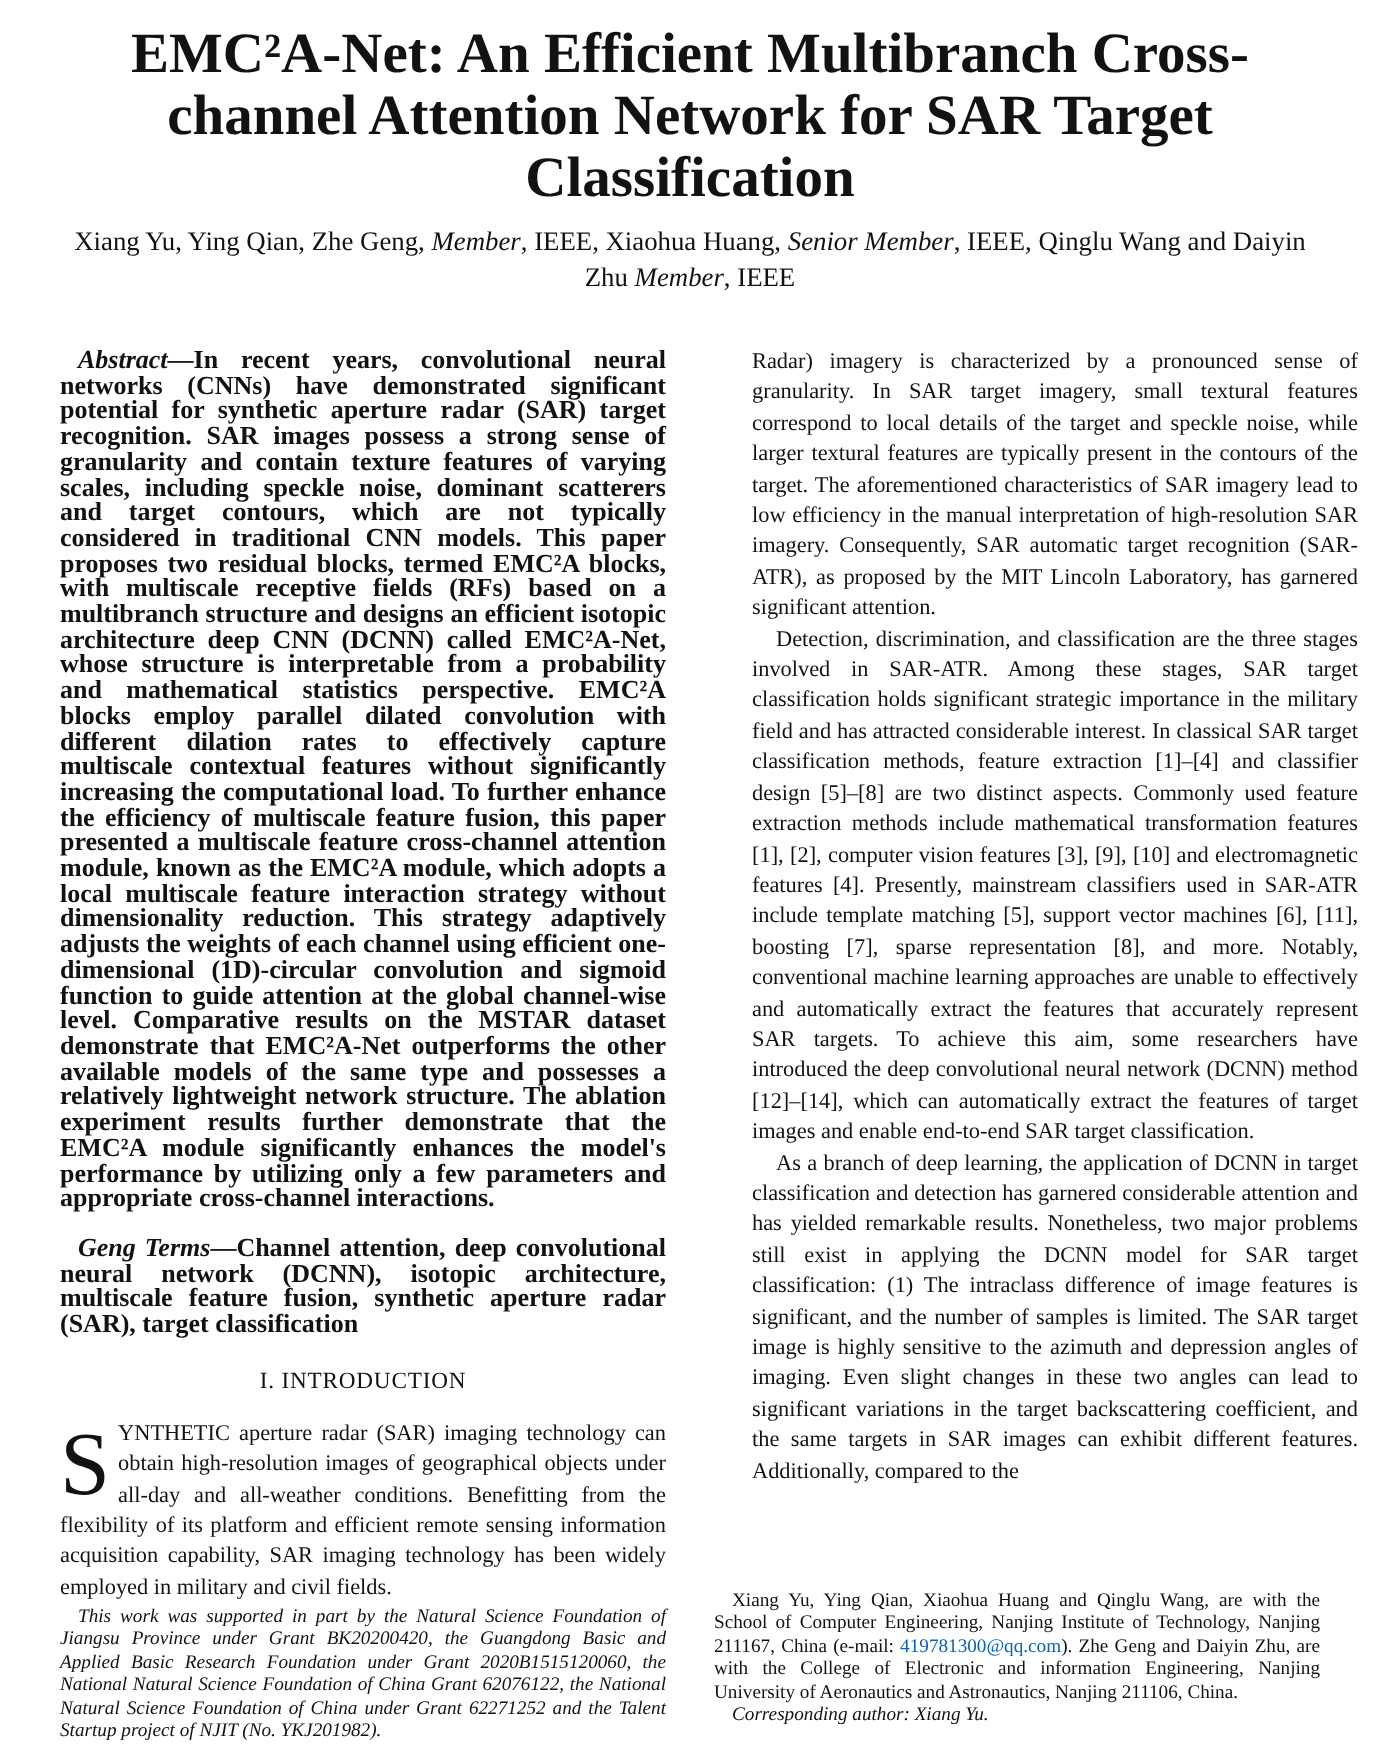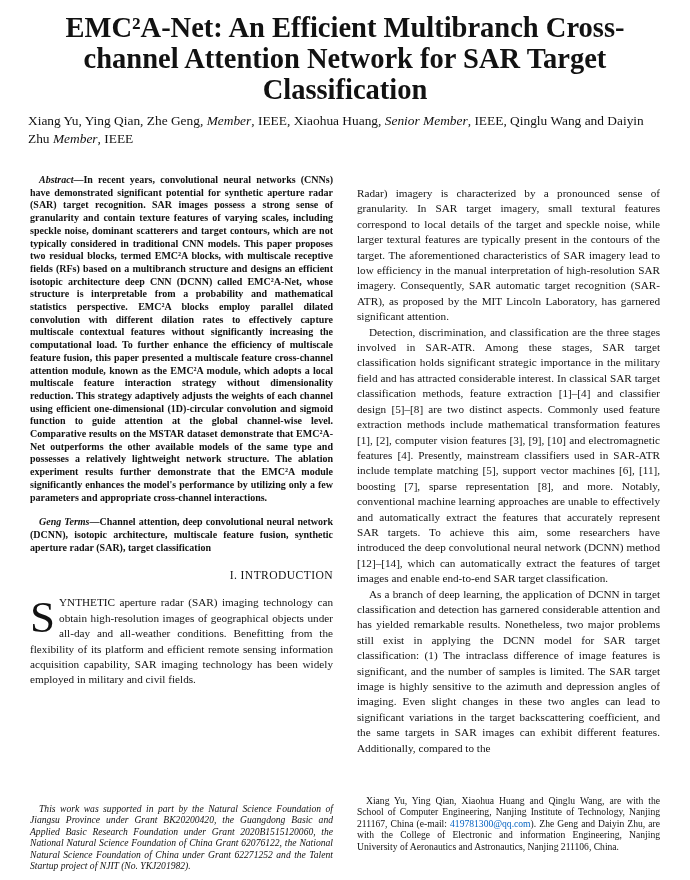--- a/index.html
+++ b/index.html
@@ -21,44 +21,45 @@
     text-align: center;
     font-size: 28.5px;
     line-height: 31px;
     font-weight: bold;
   }
   .authors {
     position: absolute;
     top: 112px;
     left: 28px;
     width: 634px;
+    text-align: center;
     font-size: 13.4px;
     line-height: 17.5px;
   }
   .authors .it { font-style: italic; }
   .col {
     position: absolute;
     top: 174px;
     width: 303px;
   }
   .col-left  { left: 30px; }
-  .col-right { left: 357px; margin-top: 12px; }
+  .col-right { left: 376px; }
   .abs, .kw {
     font-weight: bold;
-    font-size: 10px;
+    font-size: 13px;
     line-height: 12.7px;
     text-align: justify;
     text-indent: 9px;
   }
   .abs .lead, .kw .lead { font-style: italic; }
   .kw { margin-top: 12px; }
   .sec-heading {
     margin-top: 15px;
     margin-bottom: 13px;
-    text-align: right;
+    text-align: center;
     font-size: 11.6px;
     letter-spacing: 0.4px;
     font-weight: normal;
   }
   .body-text {
     font-size: 11.2px;
     line-height: 15.4px;
     text-align: justify;
   }
   .indent { text-indent: 12px; }
@@ -109,15 +110,16 @@
     <p class="indent">Detection, discrimination, and classification are the three stages involved in SAR-ATR. Among these stages, SAR target classification holds significant strategic importance in the military field and has attracted considerable interest. In classical SAR target classification methods, feature extraction [1]–[4] and classifier design [5]–[8] are two distinct aspects. Commonly used feature extraction methods include mathematical transformation features [1], [2], computer vision features [3], [9], [10] and electromagnetic features [4]. Presently, mainstream classifiers used in SAR-ATR include template matching [5], support vector machines [6], [11], boosting [7], sparse representation [8], and more. Notably, conventional machine learning approaches are unable to effectively and automatically extract the features that accurately represent SAR targets. To achieve this aim, some researchers have introduced the deep convolutional neural network (DCNN) method [12]–[14], which can automatically extract the features of target images and enable end-to-end SAR target classification.</p>
     <p class="indent">As a branch of deep learning, the application of DCNN in target classification and detection has garnered considerable attention and has yielded remarkable results. Nonetheless, two major problems still exist in applying the DCNN model for SAR target classification: (1) The intraclass difference of image features is significant, and the number of samples is limited. The SAR target image is highly sensitive to the azimuth and depression angles of imaging. Even slight changes in these two angles can lead to significant variations in the target backscattering coefficient, and the same targets in SAR images can exhibit different features. Additionally, compared to the</p>
   </div>
 
   <div class="footnote fn-left">
     <p>This work was supported in part by the Natural Science Foundation of Jiangsu Province under Grant BK20200420, the Guangdong Basic and Applied Basic Research Foundation under Grant 2020B1515120060, the National Natural Science Foundation of China Grant 62076122, the National Natural Science Foundation of China under Grant 62271252 and the Talent Startup project of NJIT (No. YKJ201982).</p>
   </div>
 
   <div class="footnote fn-right">
     <p><span>Xiang Yu, Ying Qian, Xiaohua Huang and Qinglu Wang, are with the School of Computer Engineering, Nanjing Institute of Technology, Nanjing 211167, China (e-mail: </span><a class="email-link" style="color: rgb(5, 99, 193);">419781300@qq.com</a><span>). Zhe Geng and Daiyin Zhu, are with the College of Electronic and information Engineering, Nanjing University of Aeronautics and Astronautics, Nanjing 211106, China.</span></p>
+    <p class="corresponding">Corresponding author: Xiang Yu.</p>
   </div>
 
 </div>
 
 </body></html>

